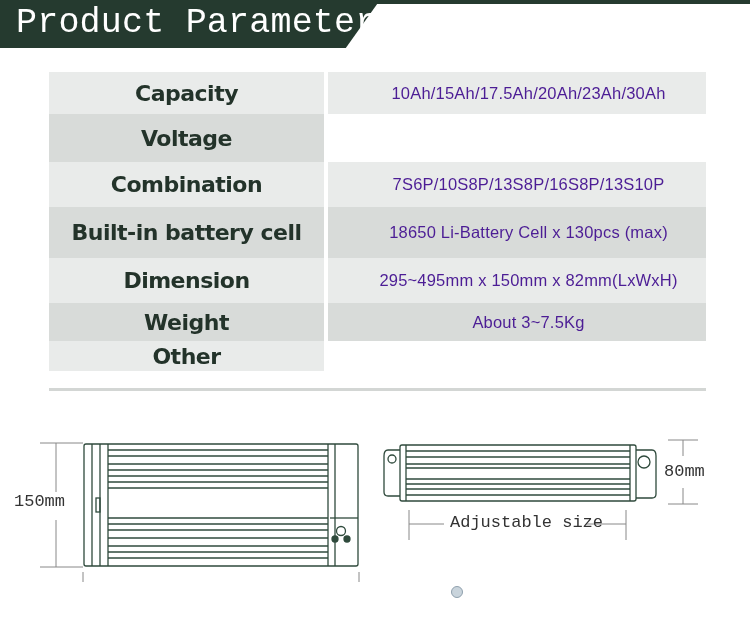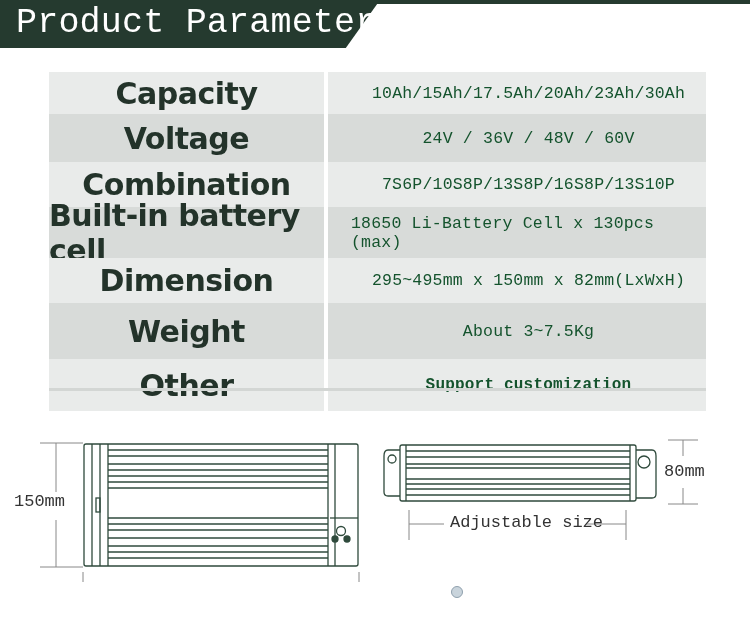--- a/index.html
+++ b/index.html
@@ -3,23 +3,23 @@
 <meta charset="utf-8">
 <style>
   html,body{margin:0;padding:0;background:#ffffff;}
   body{width:750px;height:628px;position:relative;overflow:hidden;font-family:"Liberation Sans","DejaVu Sans",sans-serif;}
   .topline{position:absolute;left:0;top:0;width:750px;height:4px;background:#253a2f;}
   .banner{position:absolute;left:0;top:0;width:380px;height:48px;background:#253a2f;
     clip-path:polygon(0 0,100% 0,91% 100%,0 100%);}
   .banner-title{position:absolute;left:16px;top:2px;color:#ffffff;font-size:35px;line-height:42px;font-family:Liberation Mono, monospace;letter-spacing:0.2px;}
   .table{position:absolute;left:49px;top:72px;width:657px;}
   .row{display:flex;width:657px;}
-  .row .k{width:275px;display:flex;align-items:center;justify-content:center;font-weight:bold;color:#23332a;font-size:30px;font-family:"DejaVu Sans",sans-serif;letter-spacing:-0.5px;}
+  .row .k{width:275px;display:flex;align-items:center;justify-content:center;font-weight:bold;color:#23332a;font-size:22px;font-family:"DejaVu Sans",sans-serif;letter-spacing:-0.5px;}
   .row .gap{width:4px;background:#ffffff;}
-  .row .v{flex:1;display:flex;align-items:center;justify-content:center;color:#14532d;font-size:16.5px;font-family:Liberation Mono, monospace;letter-spacing:0.2px;padding-left:23px;}
+  .row .v{flex:1;display:flex;align-items:center;justify-content:center;color:#4c1d95;font-size:16.5px;font-family:Liberation Sans, sans-serif;letter-spacing:0.2px;padding-left:23px;}
   .row.light .k,.row.light .v{background:#e9ebea;}
   .row.dark .k,.row.dark .v{background:#d8dbd9;}
   .row .v.bold{font-weight:bold;font-size:16px;}
   .tbl-bottom{position:absolute;left:49px;top:388px;width:657px;height:3px;background:#d3d6d4;}
   .diagram{position:absolute;}
   .dim-label{position:absolute;color:#333;font-size:17px;font-family:Liberation Mono, monospace;}
   .wm{position:absolute;left:451px;top:586px;width:10px;height:10px;border-radius:50%;background:#c9d4dc;border:1px solid #8fa0ad;}
 </style>
 </head>
 <body>
@@ -30,46 +30,44 @@
 
 <div class="table">
   <div class="row light" style="height:42px">
     <div class="k">Capacity</div>
     <div class="gap"></div>
     <div class="v">10Ah/15Ah/17.5Ah/20Ah/23Ah/30Ah</div>
   </div>
   <div class="row dark" style="height:48px">
     <div class="k">Voltage</div>
     <div class="gap"></div>
-    <div class="v">24V / 36V / 48V / 60V</div>
   </div>
   <div class="row light" style="height:45px">
     <div class="k">Combination</div>
     <div class="gap"></div>
     <div class="v">7S6P/10S8P/13S8P/16S8P/13S10P</div>
   </div>
   <div class="row dark" style="height:51px">
     <div class="k">Built-in battery cell</div>
     <div class="gap"></div>
     <div class="v">18650 Li-Battery Cell x 130pcs (max)</div>
   </div>
   <div class="row light" style="height:45px">
     <div class="k">Dimension</div>
     <div class="gap"></div>
     <div class="v">295~495mm x 150mm x 82mm(LxWxH)</div>
   </div>
-  <div class="row dark" style="height:56px">
+  <div class="row dark" style="height:38px">
     <div class="k">Weight</div>
     <div class="gap"></div>
     <div class="v">About 3~7.5Kg</div>
   </div>
-  <div class="row light" style="height:52px">
+  <div class="row light" style="height:30px">
     <div class="k">Other</div>
     <div class="gap"></div>
-    <div class="v bold">Support customization</div>
   </div>
 </div>
 <div class="tbl-bottom"></div>
 
 <svg class="diagram" style="left:0;top:420px" width="380" height="180">
   <g stroke="#888" stroke-width="1" fill="none">
     <line x1="40" y1="23" x2="83" y2="23"></line>
     <line x1="40" y1="147" x2="83" y2="147"></line>
     <line x1="56" y1="23" x2="56" y2="72"></line>
     <line x1="56" y1="100" x2="56" y2="147"></line>

